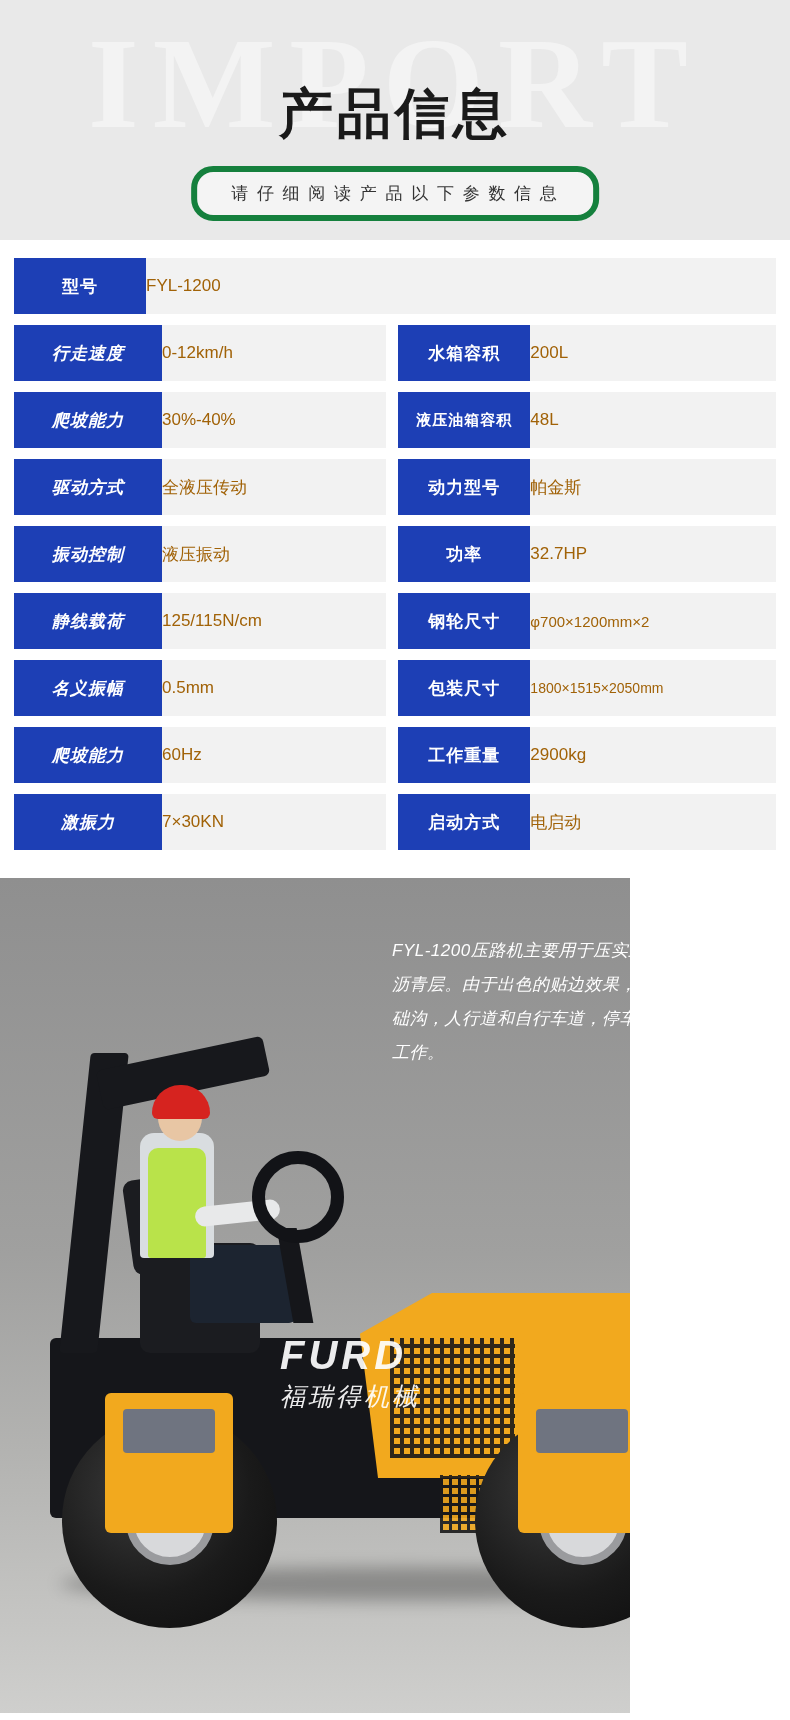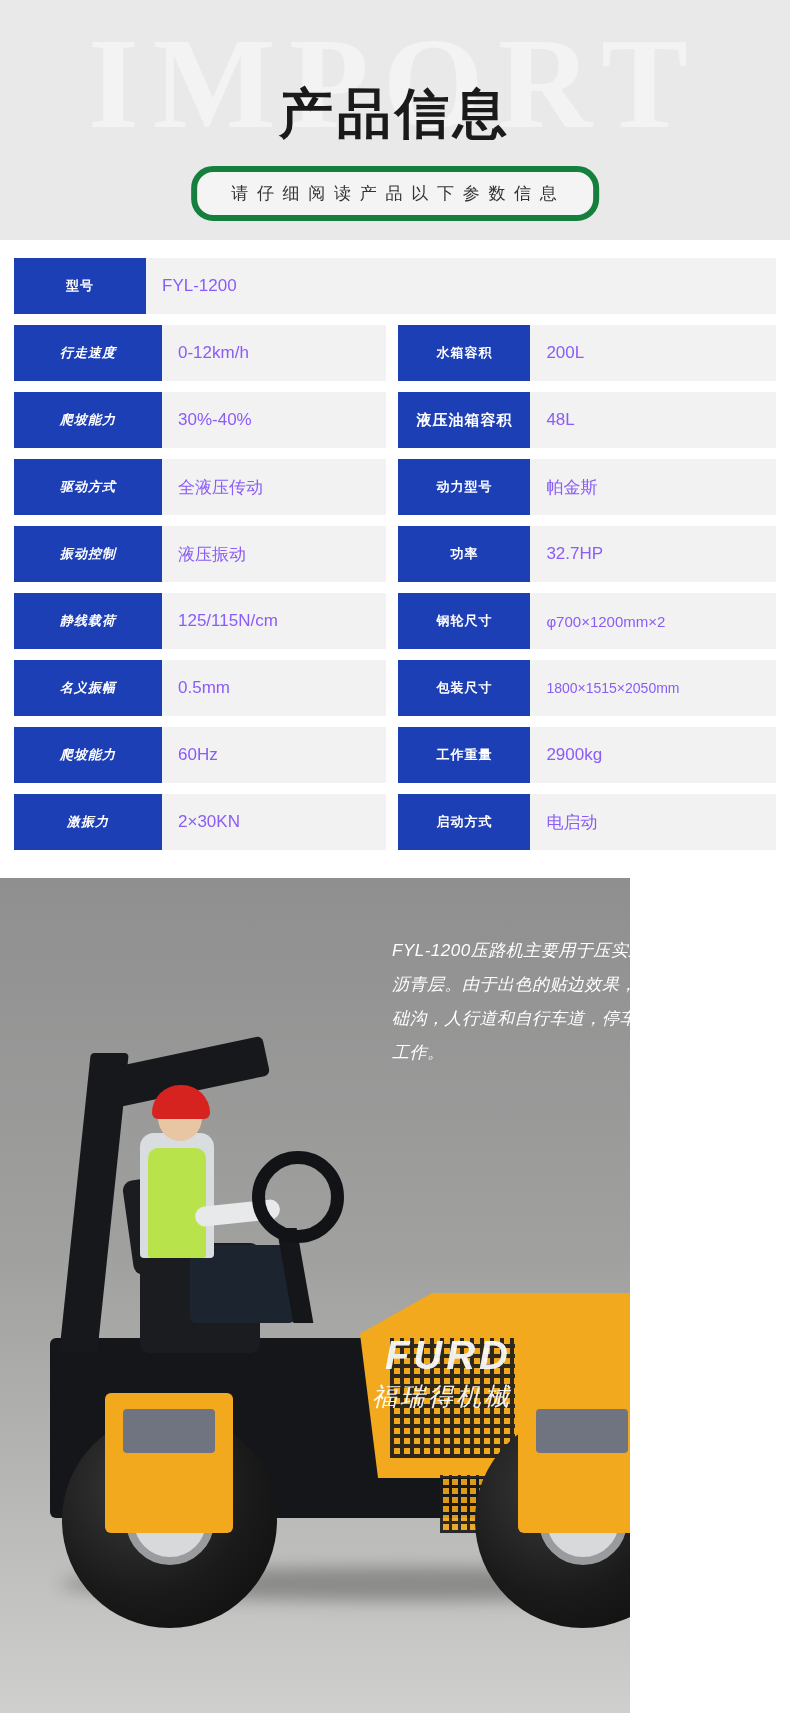--- a/index.html
+++ b/index.html
@@ -72,37 +72,37 @@
   .spec-row {
     display: flex;
     width: 762px;
     margin-bottom: 11px;
   }
   .spec-row:last-child { margin-bottom: 0; }
 
   .cell-label {
     background: #1d3fb5;
     color: #ffffff;
-    font-size: 13px;
+    font-size: 17px;
     font-weight: bold;
     letter-spacing: 1px;
     display: flex;
     align-items: center;
     justify-content: center;
     height: 56px;
     flex: 0 0 auto;
   }
   .cell-value {
     background: #f2f2f2;
-    color: #8b5cf6;
+    color: #a16207;
     font-size: 17px;
     display: flex;
     align-items: center;
     height: 56px;
-    padding-left: 16px;
+    padding-left: 0;
     flex: 1 1 auto;
     overflow: hidden;
     white-space: nowrap;
   }
 
   
   .row-wide .cell-label { width: 132px; }
   .row-wide .cell-value { width: 630px; }
 
   
@@ -329,24 +329,24 @@
   .drum-frame.right { left: 498px; }
   .drum-frame-detail {
     position: absolute;
     left: 18px; top: 16px;
     width: 92px; height: 44px;
     background: #6f7480;
     border-radius: 4px;
   }
   .m-logo {
     position: absolute;
-    left: 252px;
+    left: 260px;
     bottom: 240px;
     width: 240px;
-    text-align: right;
+    text-align: left;
     color: #ffffff;
   }
   .m-logo .brand {
     font-size: 40px;
     font-weight: bold;
     letter-spacing: 4px;
     opacity: .92;
   }
   .m-logo .brand-cn {
     font-size: 25px;
@@ -427,21 +427,21 @@
 
     <div class="spec-row row-double">
       <div class="cell-label left">爬坡能力</div>
       <div class="cell-value left">60Hz</div>
       <div class="cell-label right">工作重量</div>
       <div class="cell-value right">2900kg</div>
     </div>
 
     <div class="spec-row row-double">
       <div class="cell-label left">激振力</div>
-      <div class="cell-value left">2×30KN</div>
+      <div class="cell-value left">7×30KN</div>
       <div class="cell-label right">启动方式</div>
       <div class="cell-value right">电启动</div>
     </div>
 
   </div>
 
   <div class="photo-section">
     <div class="photo-desc">FYL-1200压路机主要用于压实土壤，石材和沥青层。由于出色的贴边效果，特别适用于基础沟，人行道和自行车道，停车场和各种维修工作。</div>
 
     <div class="machine">

